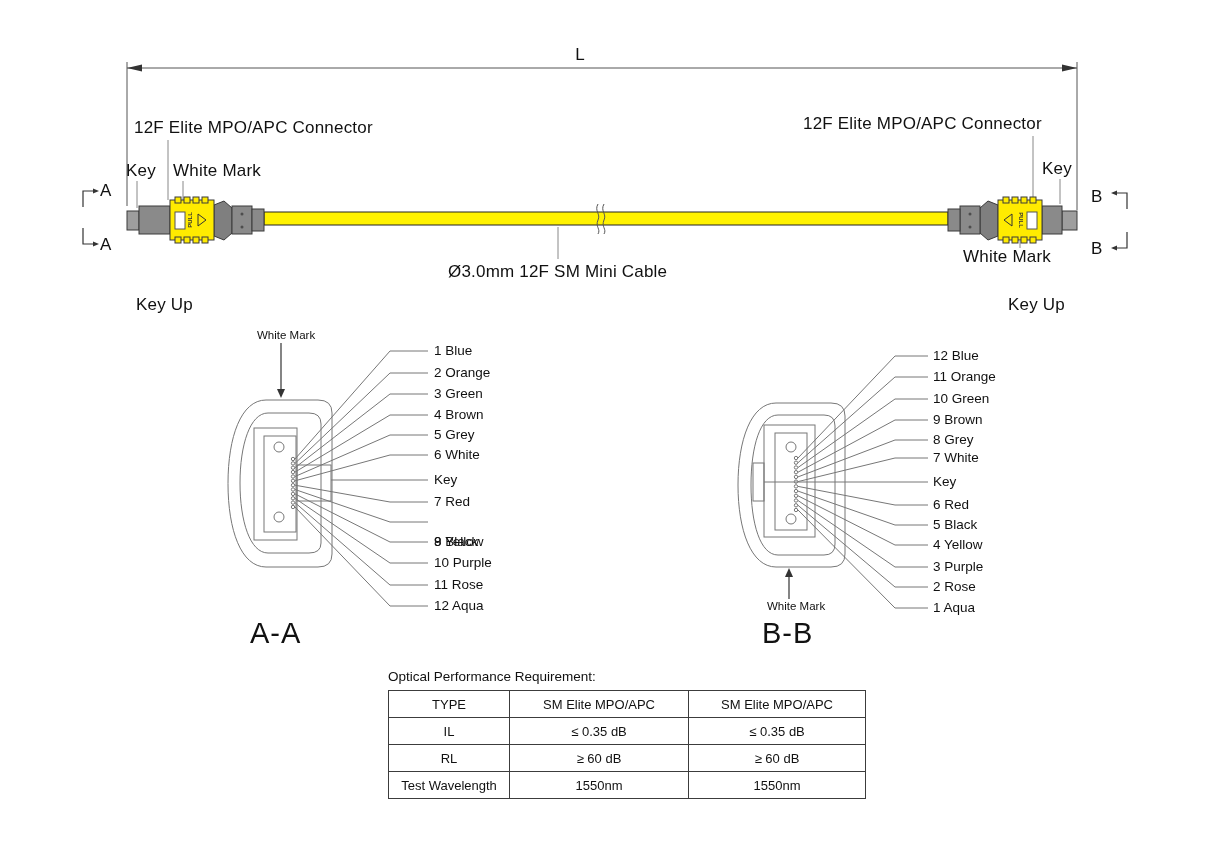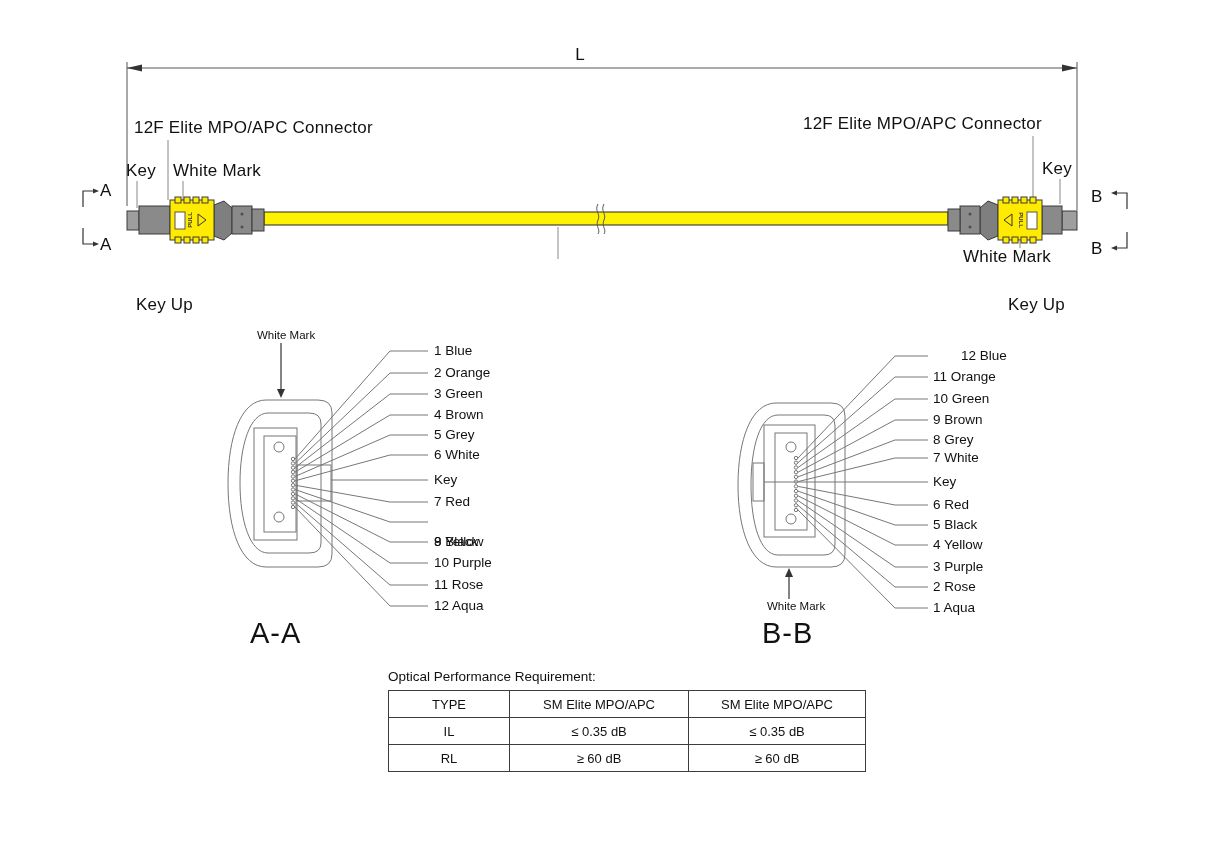--- a/index.html
+++ b/index.html
@@ -204,20 +204,21 @@
   <div class="lbl f17" style="left:803px;top:114px;">12F Elite MPO/APC Connector</div>
   <div class="lbl f17" style="left:1042px;top:159px;">Key</div>
   <div class="lbl f17" style="left:963px;top:247px;">White Mark</div>
   <div class="lbl f17" style="left:1008px;top:295px;">Key Up</div>
 
   <div class="lbl f17" style="left:100px;top:181px;">A</div>
   <div class="lbl f17" style="left:100px;top:235px;">A</div>
   <div class="lbl f17" style="left:1091px;top:187px;">B</div>
   <div class="lbl f17" style="left:1091px;top:239px;">B</div>
 
+  <div class="lbl f17" style="left:448px;top:262px;">Ø3.0mm 12F SM Mini Cable</div>
 
   <div class="lbl pull rot-ccw" style="left:177px;top:215px;">PULL</div>
   <div class="lbl pull rot-cw" style="left:1004px;top:215px;">PULL</div>
 
   <div class="lbl f11" style="left:257px;top:329px;">White Mark</div>
   <div class="lbl title-xl" style="left:250px;top:617px;">A-A</div>
   <div class="lbl f13" style="left:434px;top:343px;">1 Blue</div>
   <div class="lbl f13" style="left:434px;top:365px;">2 Orange</div>
   <div class="lbl f13" style="left:434px;top:386px;">3 Green</div>
   <div class="lbl f13" style="left:434px;top:407px;">4 Brown</div>
@@ -226,21 +227,21 @@
   <div class="lbl f13" style="left:434px;top:472px;">Key</div>
   <div class="lbl f13" style="left:434px;top:494px;">7 Red</div>
   <div class="lbl f13" style="left:434px;top:514px;margin-top:20px;">8 Black</div>
   <div class="lbl f13" style="left:434px;top:534px;">9 Yellow</div>
   <div class="lbl f13" style="left:434px;top:555px;">10 Purple</div>
   <div class="lbl f13" style="left:434px;top:577px;">11 Rose</div>
   <div class="lbl f13" style="left:434px;top:598px;text-align:center;">12 Aqua</div>
 
   <div class="lbl f11" style="left:767px;top:600px;">White Mark</div>
   <div class="lbl title-xl" style="left:762px;top:617px;">B-B</div>
-  <div class="lbl f13" style="left:933px;top:348px;margin-left:28px;">12 Blue</div>
+  <div class="lbl f13" style="left:933px;top:348px;">12 Blue</div>
   <div class="lbl f13" style="left:933px;top:369px;">11 Orange</div>
   <div class="lbl f13" style="left:933px;top:391px;">10 Green</div>
   <div class="lbl f13" style="left:933px;top:412px;">9 Brown</div>
   <div class="lbl f13" style="left:933px;top:432px;">8 Grey</div>
   <div class="lbl f13" style="left:933px;top:450px;">7 White</div>
   <div class="lbl f13" style="left:933px;top:474px;">Key</div>
   <div class="lbl f13" style="left:933px;top:497px;">6 Red</div>
   <div class="lbl f13" style="left:933px;top:517px;">5 Black</div>
   <div class="lbl f13" style="left:933px;top:537px;">4 Yellow</div>
   <div class="lbl f13" style="left:933px;top:559px;">3 Purple</div>
@@ -259,17 +260,22 @@
       <tr>
         <td>IL</td>
         <td>≤ 0.35 dB</td>
         <td>≤ 0.35 dB</td>
       </tr>
       <tr>
         <td>RL</td>
         <td>≥ 60 dB</td>
         <td>≥ 60 dB</td>
       </tr>
+      <tr>
+        <td>Test Wavelength</td>
+        <td>1550nm</td>
+        <td>1550nm</td>
+      </tr>
     </tbody>
       </table>
   </div>
 
 </div>
 
 </body></html>

